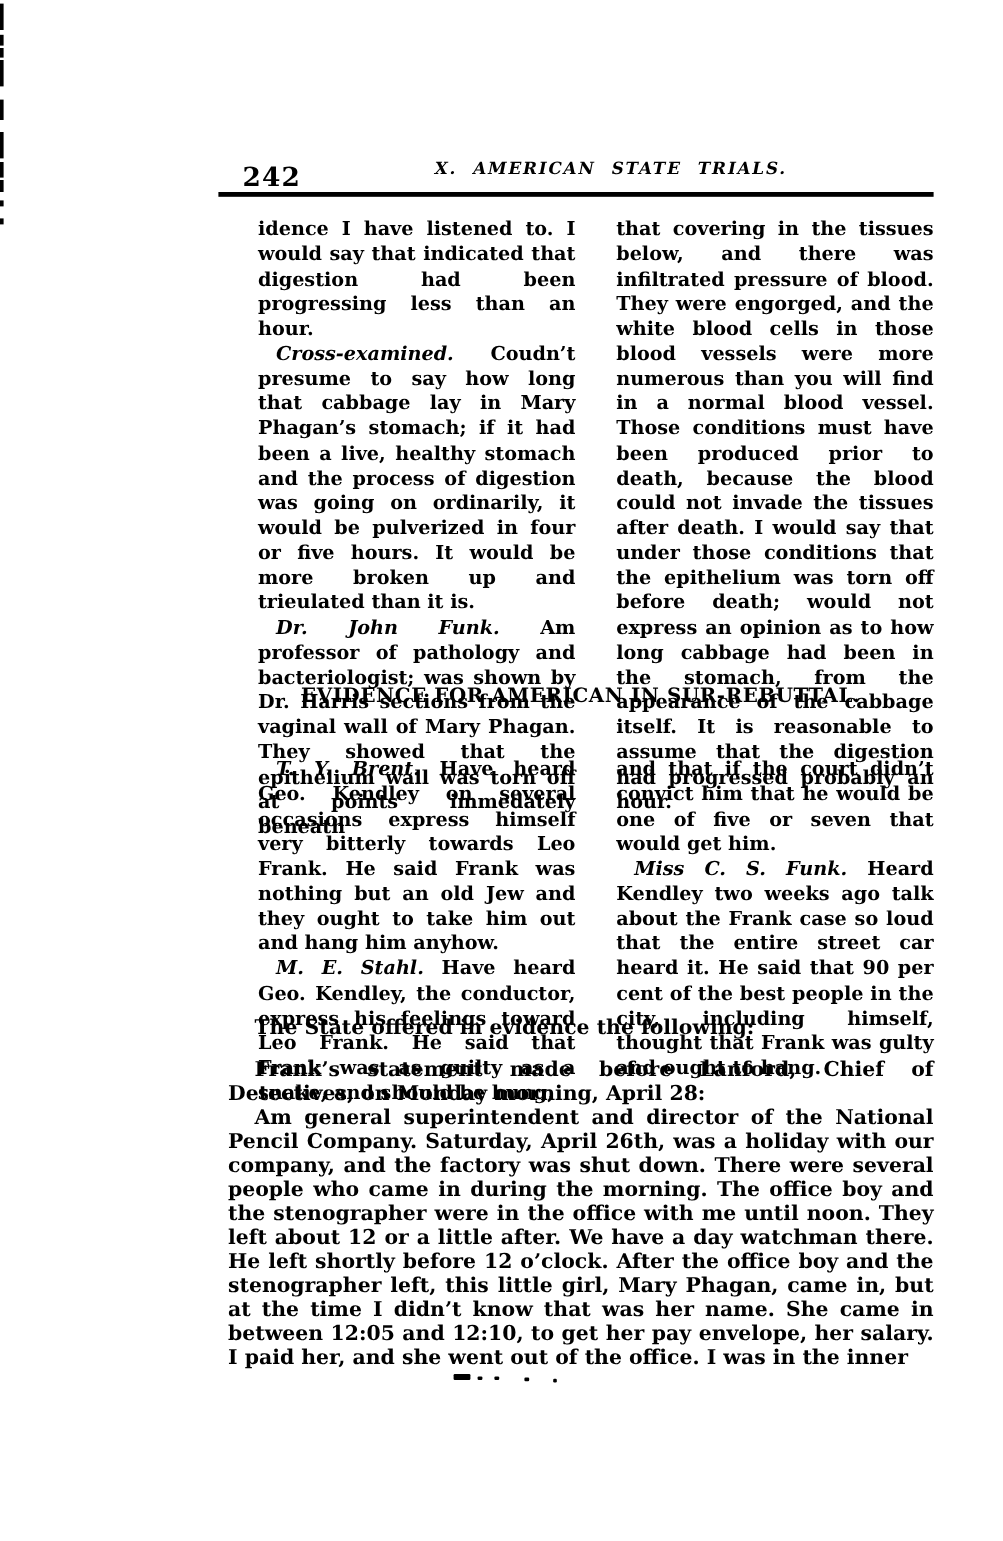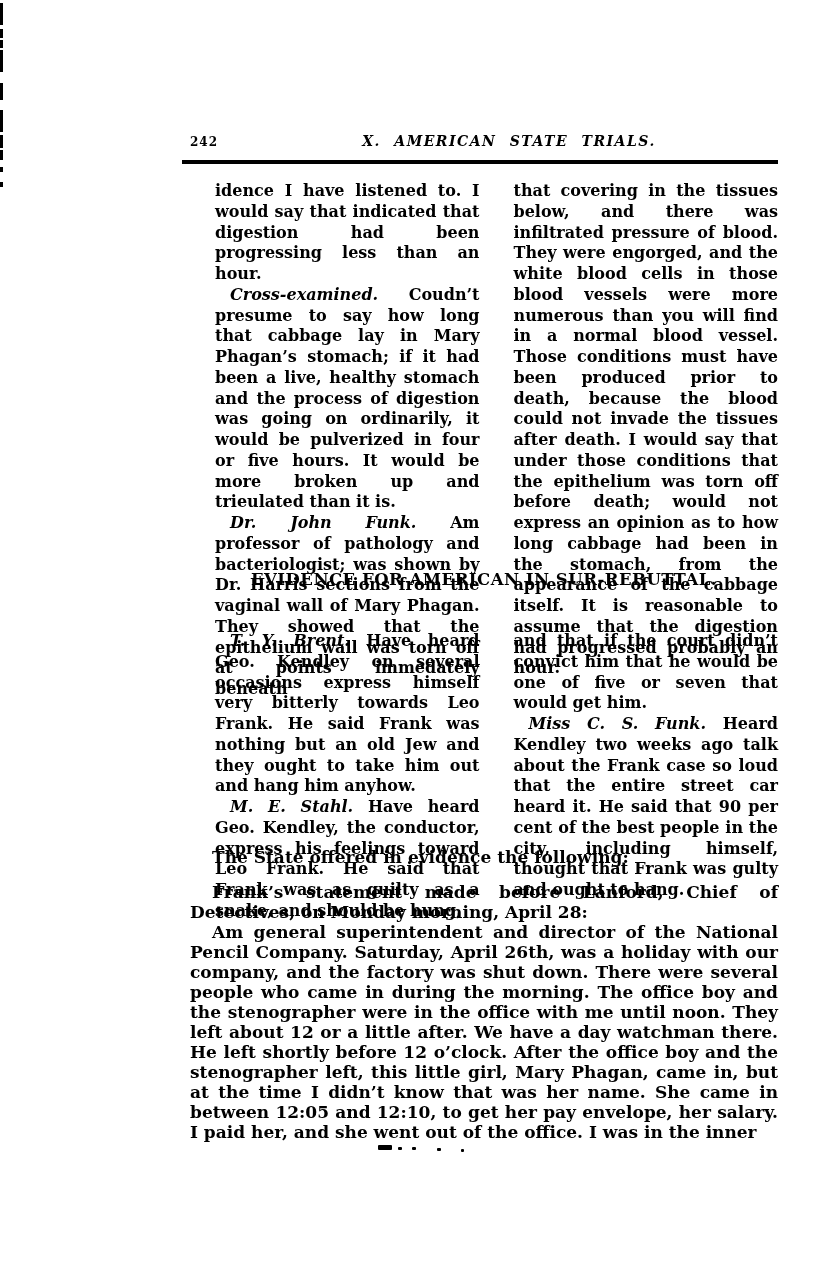--- a/index.html
+++ b/index.html
@@ -12,22 +12,22 @@
     overflow:hidden;
   }
   
   .binding i{position:absolute;left:0;width:3px;background:#000;display:block;}
   .speckles i{position:absolute;background:#000;display:block;border-radius:1px;}
 
   .header{
     position:absolute;left:190px;top:133px;width:588px;height:26px;
   }
   .pagenum{
-    position:absolute;left:0;top:2px;
-    font-size:12px;font-weight:700;letter-spacing:1px;
+    position:absolute;left:12px;top:2px;
+    font-size:22px;font-weight:700;letter-spacing:1px;
   }
   .runtitle{
     position:absolute;left:60px;right:10px;top:0;
     text-align:center;
     font-size:14px;font-weight:700;font-style:italic;
     letter-spacing:1.5px;word-spacing:7px;
   }
   .rule{
     position:absolute;left:182px;top:160px;width:596px;height:4px;background:#000;
   }

